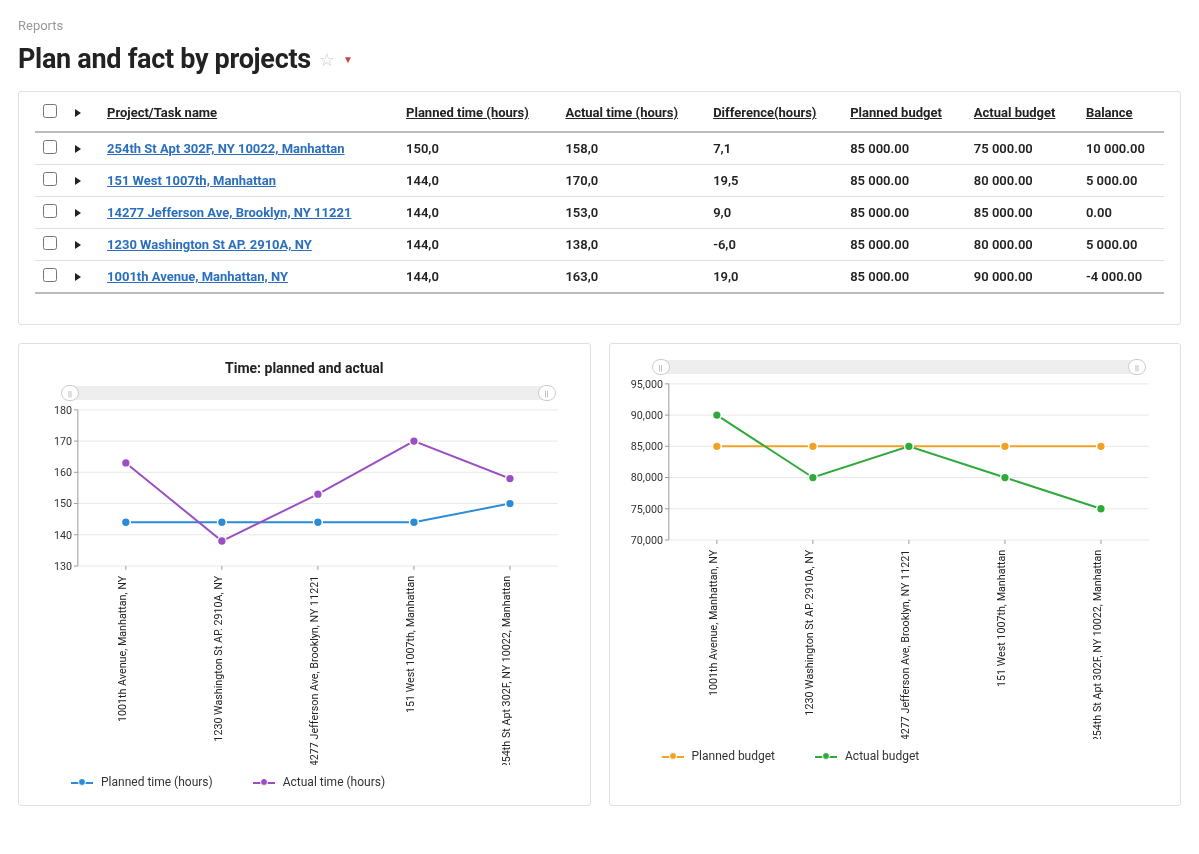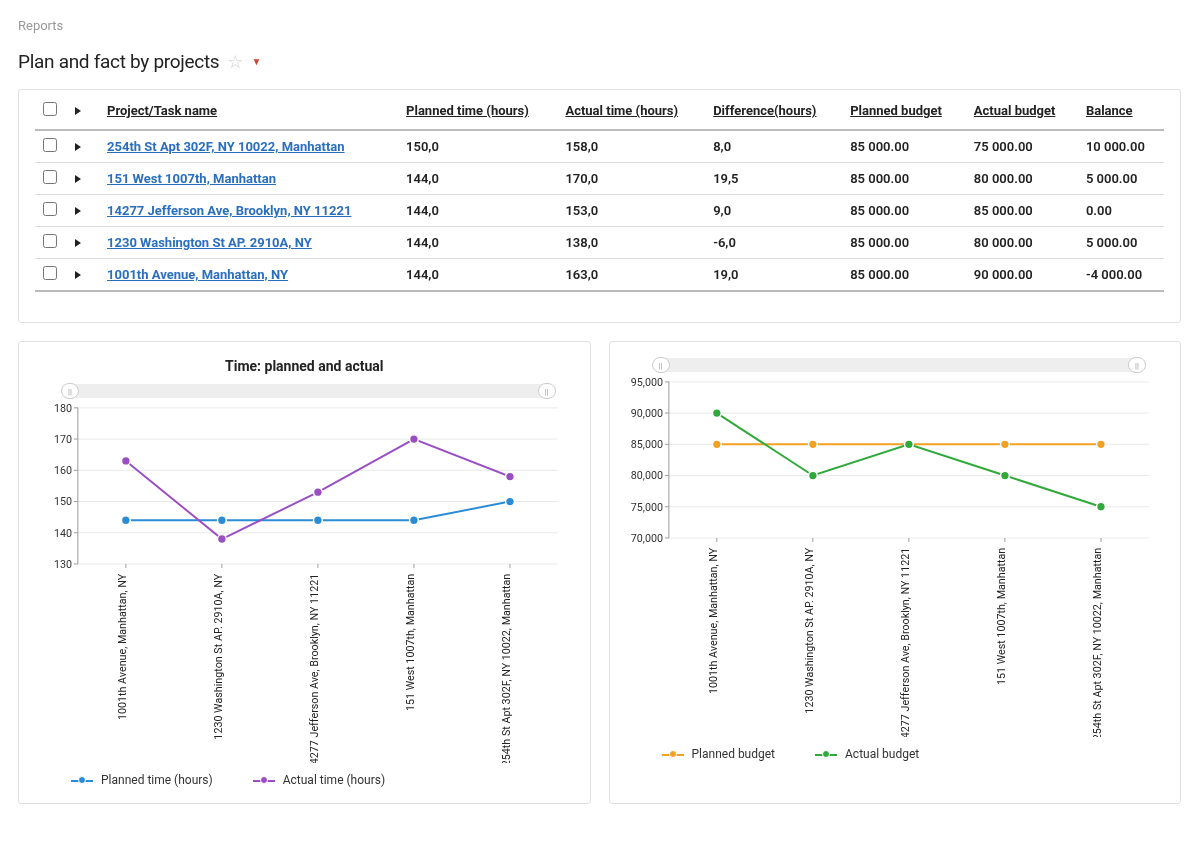--- a/index.html
+++ b/index.html
@@ -6,31 +6,31 @@
   body {
     font-family: -apple-system, BlinkMacSystemFont, "Segoe UI", Roboto, "Helvetica Neue", Arial, sans-serif;
     background: #fff;
     color: #333;
     font-size: 13px;
     padding: 18px 18px 30px 18px;
   }
   .breadcrumb {
     color: #999;
     font-size: 13px;
-    margin-bottom: 17px;
+    margin-bottom: 10px;
   }
   .page-title-row {
     display: flex;
     align-items: center;
     gap: 8px;
     margin-bottom: 16px;
   }
   .page-title {
-    font-size: 19px;
-    font-weight: 400;
+    font-size: 27px;
+    font-weight: 700;
     color: #222;
     letter-spacing: -0.3px;
   }
   .star-icon {
     color: #ccc;
     font-size: 18px;
   }
   .caret-icon {
     color: #c74a3e;
     font-size: 10px;
@@ -195,21 +195,21 @@
         <th>Balance</th>
       </tr>
     </thead>
     <tbody id="tbody">
         <tr>
           <td><input type="checkbox" class="rowchk" style=""></td>
           <td><span class="expand"></span></td>
           <td><span class="proj-link">254th St Apt 302F, NY 10022, Manhattan</span></td>
           <td>150,0</td>
           <td>158,0</td>
-          <td>8,0</td>
+          <td>7,1</td>
           <td>85 000.00</td>
           <td>75 000.00</td>
           <td>10 000.00</td>
         </tr>
         <tr>
           <td><input type="checkbox" class="rowchk" style=""></td>
           <td><span class="expand"></span></td>
           <td><span class="proj-link">151 West 1007th, Manhattan</span></td>
           <td>144,0</td>
           <td>170,0</td>

